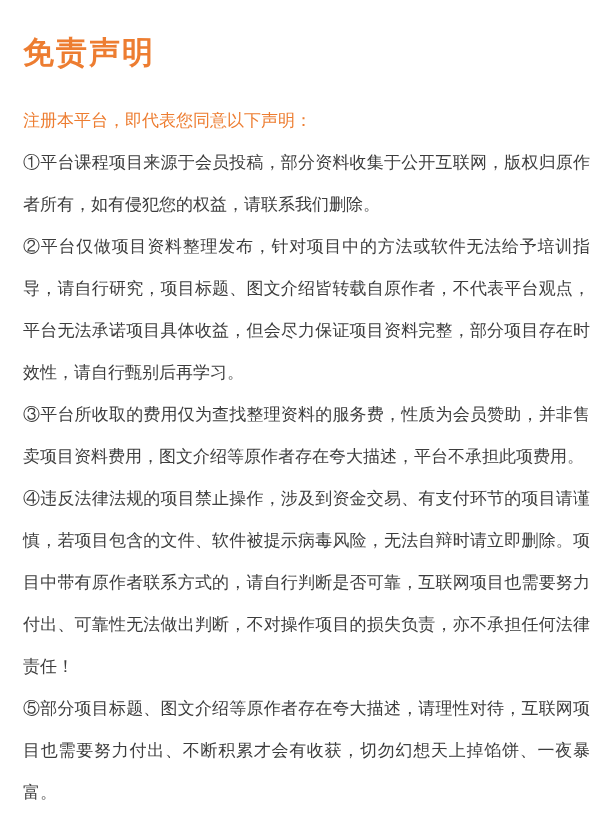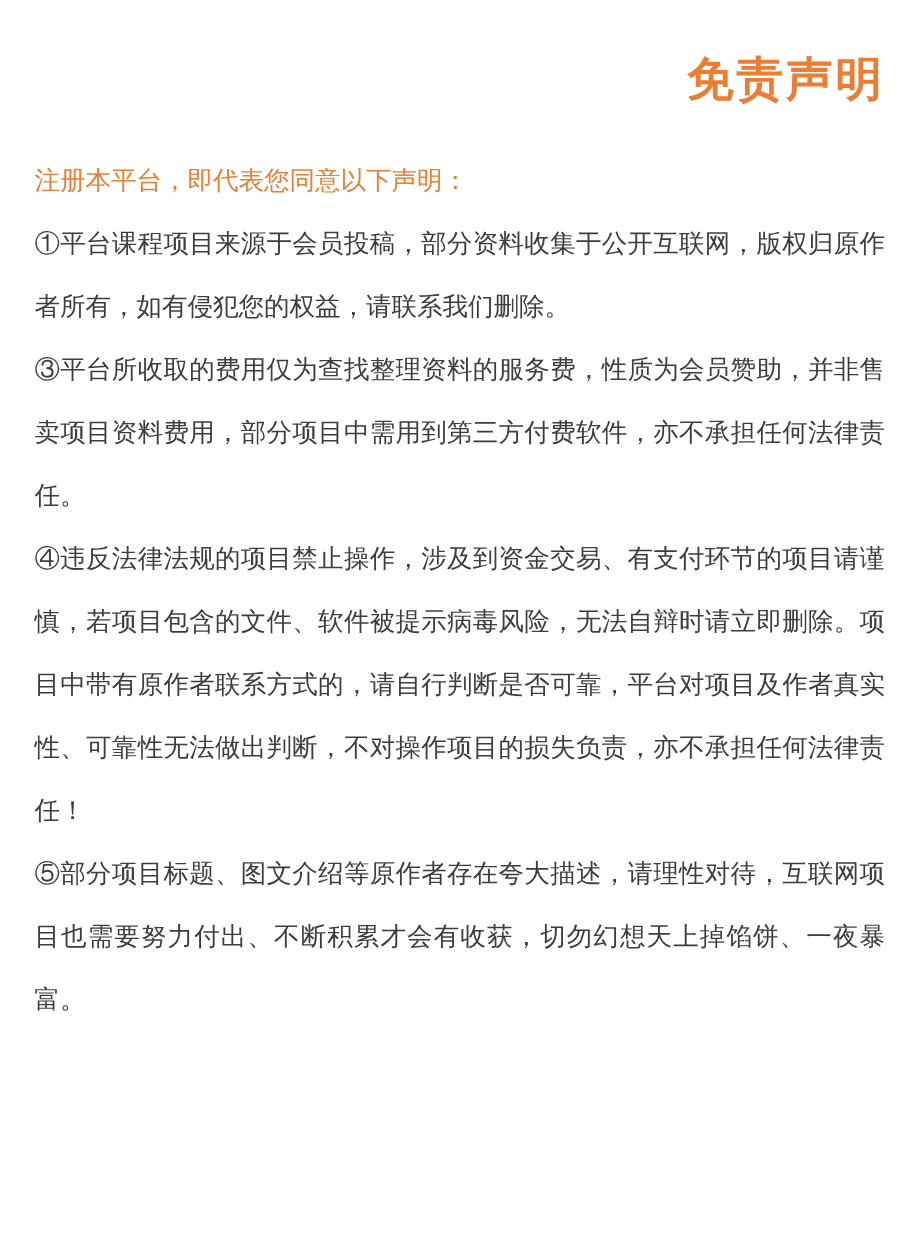--- a/index.html
+++ b/index.html
@@ -19,21 +19,21 @@
   }
   .page {
     position: relative;
     width: 613px;
     height: 840px;
     overflow: hidden;
     background: var(--bg);
   }
   .doc-title {
     margin: 33px 23px 27px 23px;
-    text-align: right;
+    text-align: left;
     font-size: 31px;
     line-height: 40px;
     font-weight: bold;
     color: var(--accent);
     letter-spacing: 2px;
   }
   .doc-content {
     margin: 0 23px;
     font-size: 17px;
     line-height: 42px;
@@ -55,18 +55,19 @@
 <body>
 
 <div class="page">
   <h1 class="doc-title">免责声明</h1>
 
   <div class="doc-content">
     <p class="intro">注册本平台，即代表您同意以下声明：</p>
 
     <div>
         <p class="para">①平台课程项目来源于会员投稿，部分资料收集于公开互联网，版权归原作者所有，如有侵犯您的权益，请联系我们删除。</p>
-        <p class="para">③平台所收取的费用仅为查找整理资料的服务费，性质为会员赞助，并非售卖项目资料费用，部分项目中需用到第三方付费软件，亦不承担任何法律责任。</p>
-        <p class="para">④违反法律法规的项目禁止操作，涉及到资金交易、有支付环节的项目请谨慎，若项目包含的文件、软件被提示病毒风险，无法自辩时请立即删除。项目中带有原作者联系方式的，请自行判断是否可靠，平台对项目及作者真实性、可靠性无法做出判断，不对操作项目的损失负责，亦不承担任何法律责任！</p>
+        <p class="para">②平台仅做项目资料整理发布，针对项目中的方法或软件无法给予培训指导，请自行研究，项目标题、图文介绍皆转载自原作者，不代表平台观点，平台无法承诺项目具体收益，但会尽力保证项目资料完整，部分项目存在时效性，请自行甄别后再学习。</p>
+        <p class="para">③平台所收取的费用仅为查找整理资料的服务费，性质为会员赞助，并非售卖项目资料费用，图文介绍等原作者存在夸大描述，平台不承担此项费用。</p>
+        <p class="para">④违反法律法规的项目禁止操作，涉及到资金交易、有支付环节的项目请谨慎，若项目包含的文件、软件被提示病毒风险，无法自辩时请立即删除。项目中带有原作者联系方式的，请自行判断是否可靠，互联网项目也需要努力付出、可靠性无法做出判断，不对操作项目的损失负责，亦不承担任何法律责任！</p>
         <p class="para">⑤部分项目标题、图文介绍等原作者存在夸大描述，请理性对待，互联网项目也需要努力付出、不断积累才会有收获，切勿幻想天上掉馅饼、一夜暴富。</p>
       </div>
   </div>
 </div>
 
 </body></html>

